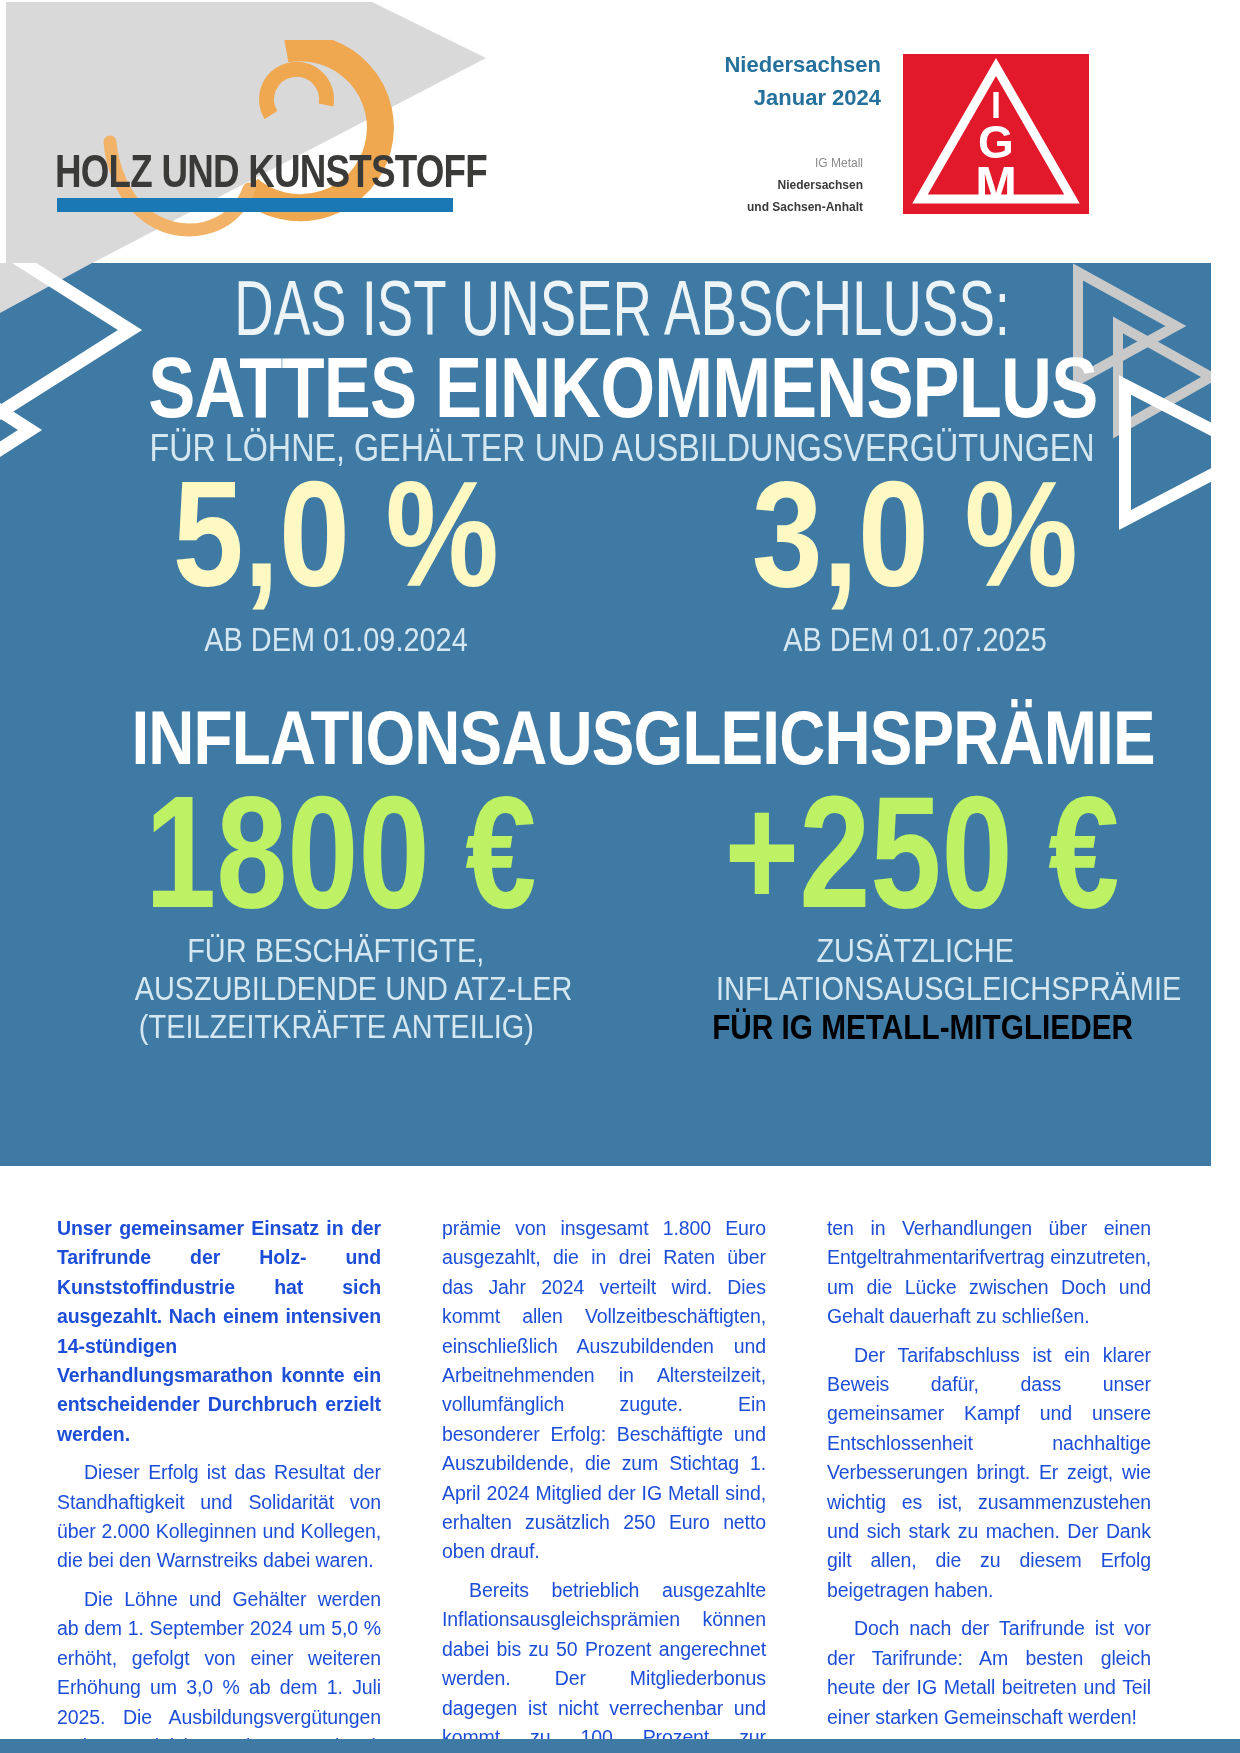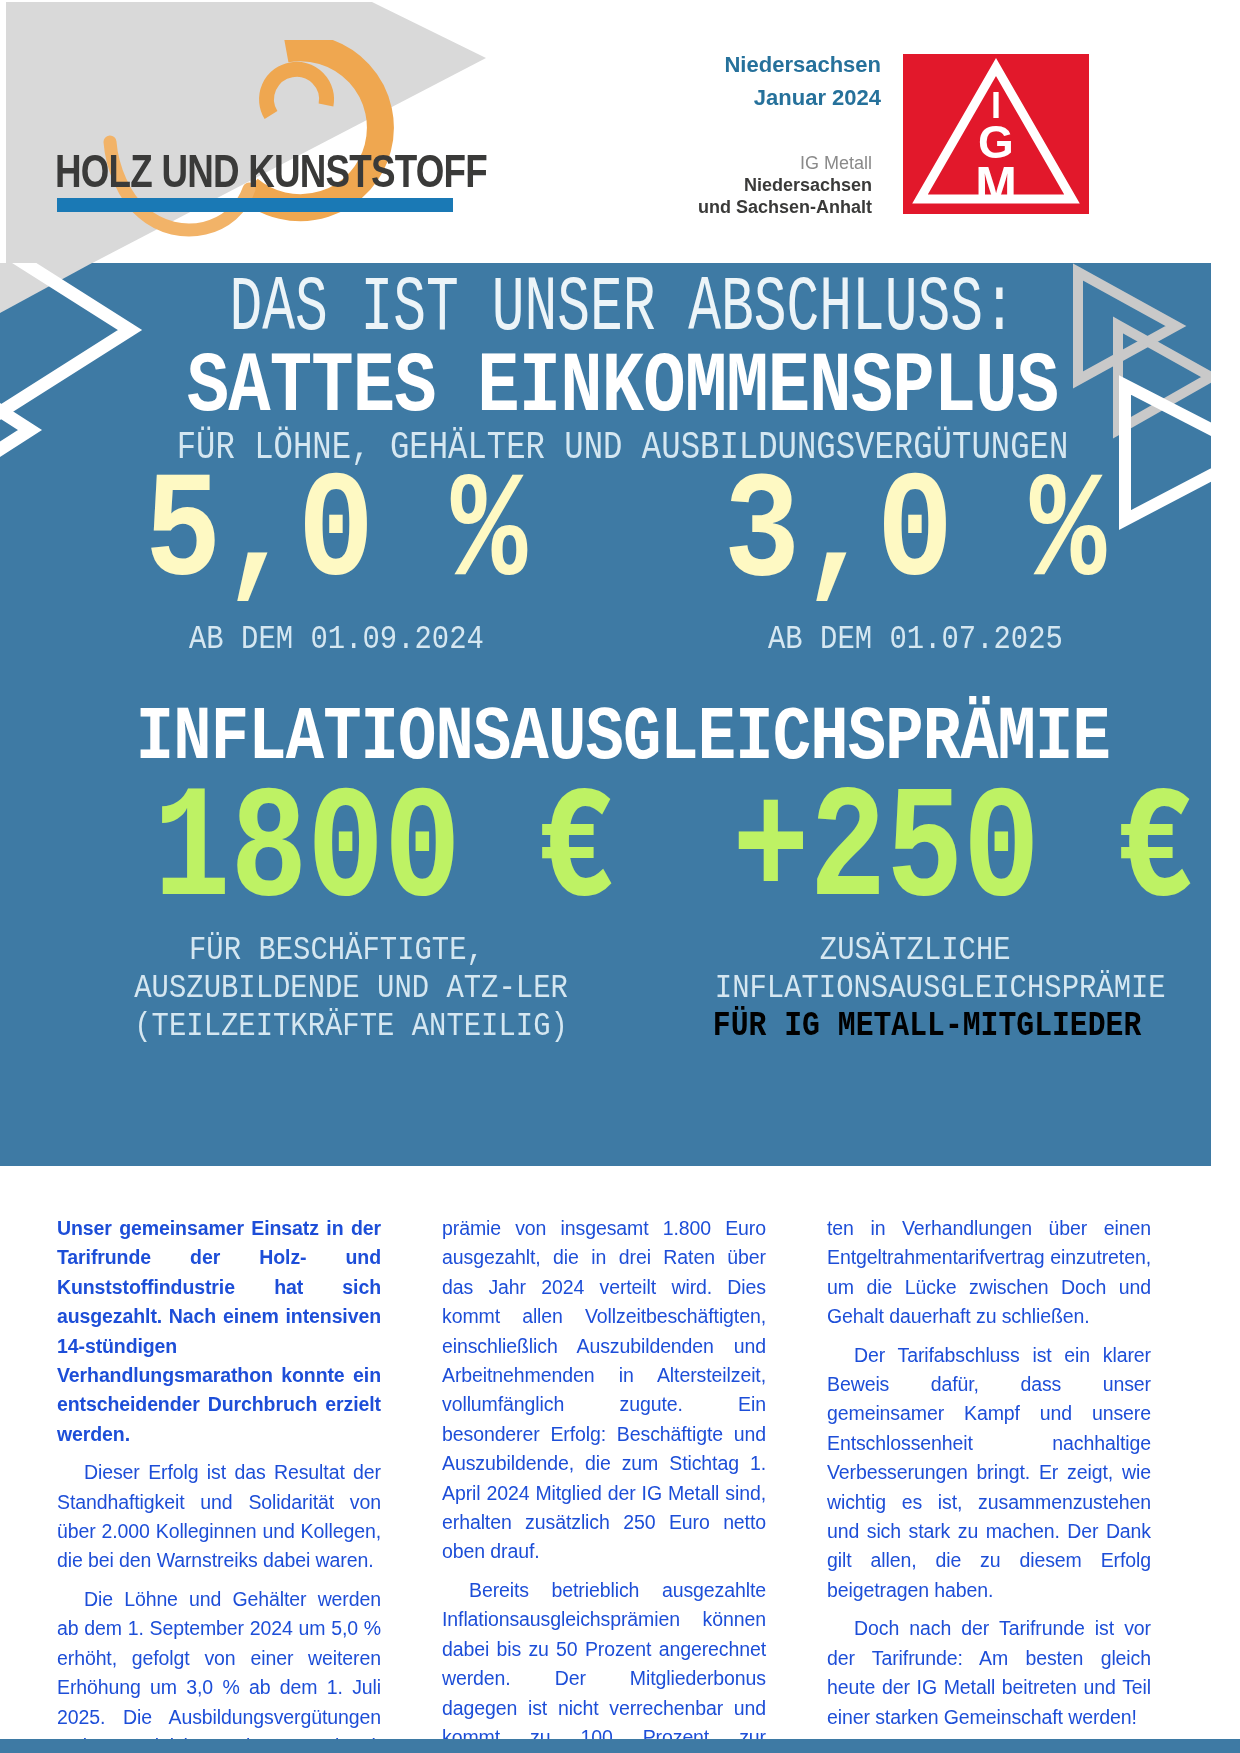--- a/index.html
+++ b/index.html
@@ -14,32 +14,32 @@
   .brand-title{
     font-size:46px;font-weight:700;color:#3a3a39;letter-spacing:-1px;
     transform:scaleX(0.8);transform-origin:left center;white-space:nowrap;line-height:1;
   }
   .brand-bar{position:absolute;left:57px;top:198px;width:396px;height:14px;background:#1a79b5;z-index:3;}
   .mast-region{
     position:absolute;right:359px;top:48px;text-align:right;z-index:3;
     font-size:22px;font-weight:700;color:#26719b;line-height:33px;white-space:nowrap;
   }
   .mast-org{
-    position:absolute;right:368px;top:152px;text-align:right;z-index:3;
-    font-size:18px;line-height:22px;color:#3a3a39;white-space:nowrap;
+    position:absolute;right:377px;top:152px;text-align:right;z-index:3;
+    font-size:12px;line-height:22px;color:#3a3a39;white-space:nowrap;
   }
   .mast-org .thin{font-weight:400;color:#8a8a8a;}
   .mast-org .bold{font-weight:700;}
   
   .banner{
     position:absolute;left:0;top:263px;width:1211px;height:903px;
     background:#3e7aa4;overflow:hidden;z-index:2;
   }
   .banner-deco{position:absolute;left:0;top:0;}
-  .banner-text{position:relative;z-index:2;font-family:Liberation Mono, monospace;}
+  .banner-text{position:relative;z-index:2;}
   .cx{display:inline-block;white-space:nowrap;}
   .center{ text-align:center;padding-left:34px; }
   .kicker{margin-top:8px;font-size:78px;line-height:0.95;color:#ecf4f8;}
   .kicker .cx{transform:scaleX(0.70);}
   .headline{margin-top:2px;font-size:86px;font-weight:700;line-height:0.95;color:#ffffff;}
   .headline .cx{transform:scaleX(0.82);letter-spacing:-1px;}
   .subheadline{margin-top:0;font-size:38px;line-height:1;color:#d5e7f1;}
   .subheadline .cx{transform:scaleX(0.85);}
   .row2{display:flex;}
   .cell-l{width:480px;margin-left:96px;text-align:center;white-space:nowrap;}

